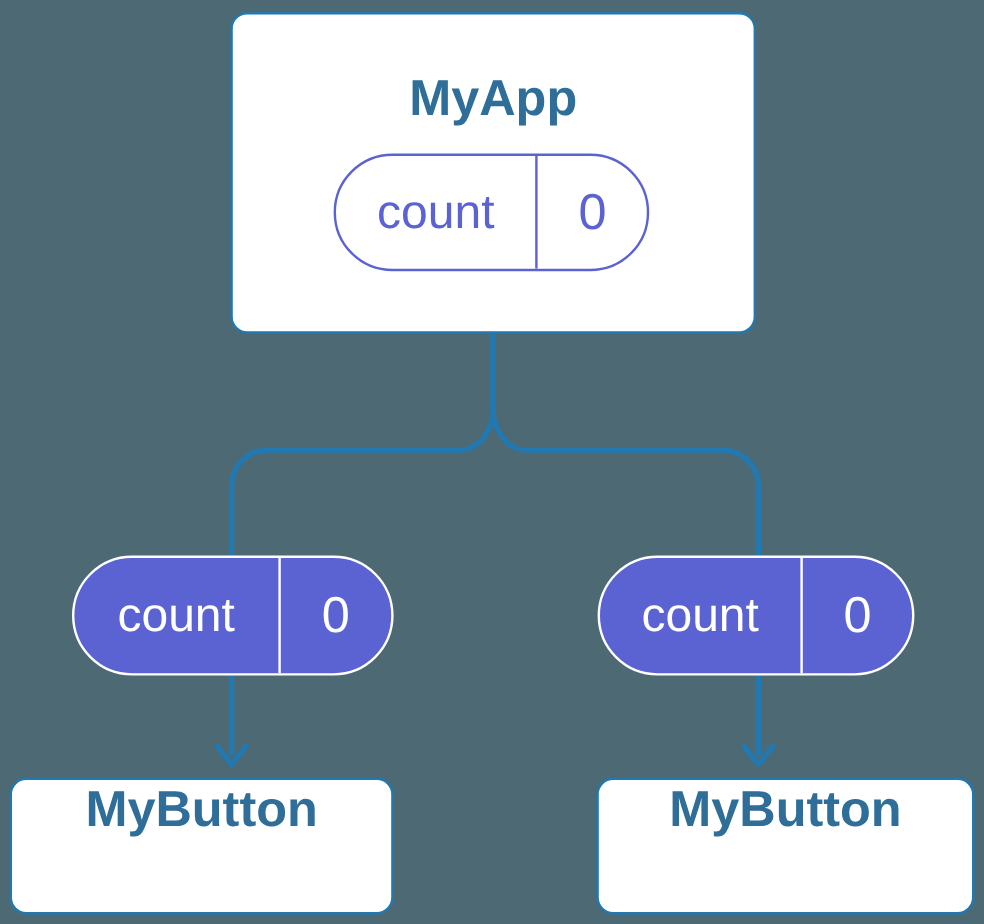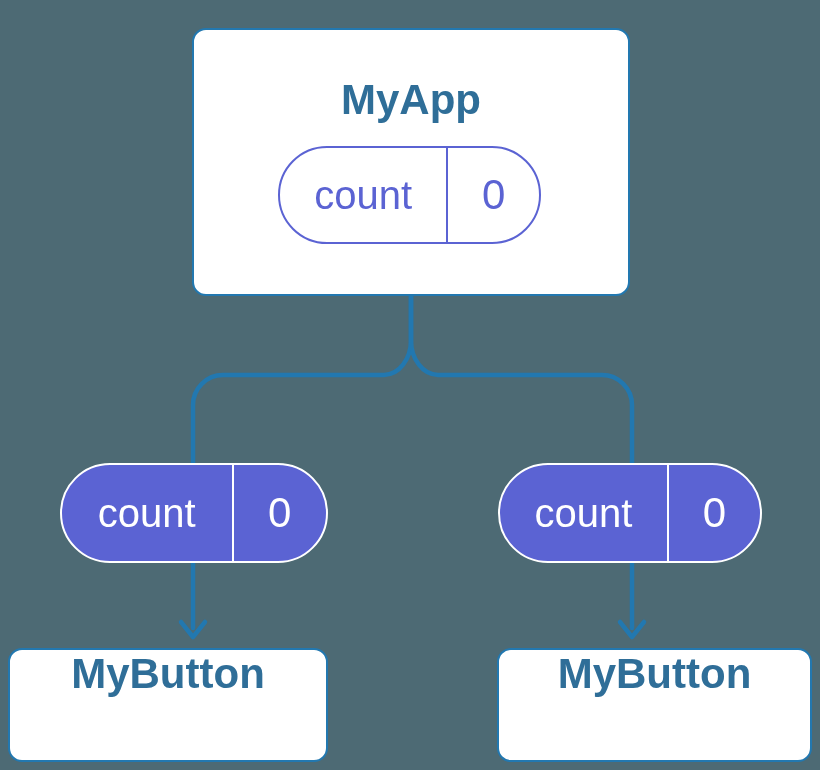--- a/index.html
+++ b/index.html
@@ -30,21 +30,21 @@
   .component-box {
     position: absolute;
     background: var(--white, #ffffff);
     border: 2.5px solid var(--line, #2278b0);
     border-radius: 14px;
     box-sizing: border-box;
     z-index: 1;
   }
   .root-box {
     left: 192px;
-    top: 28px;
+    top: 10px;
     width: 438px;
     height: 268px;
   }
   .box-title {
     color: var(--heading, #2f6e98);
     font-size: 42px;
     font-weight: 600;
     text-align: center;
     white-space: nowrap;
   }

